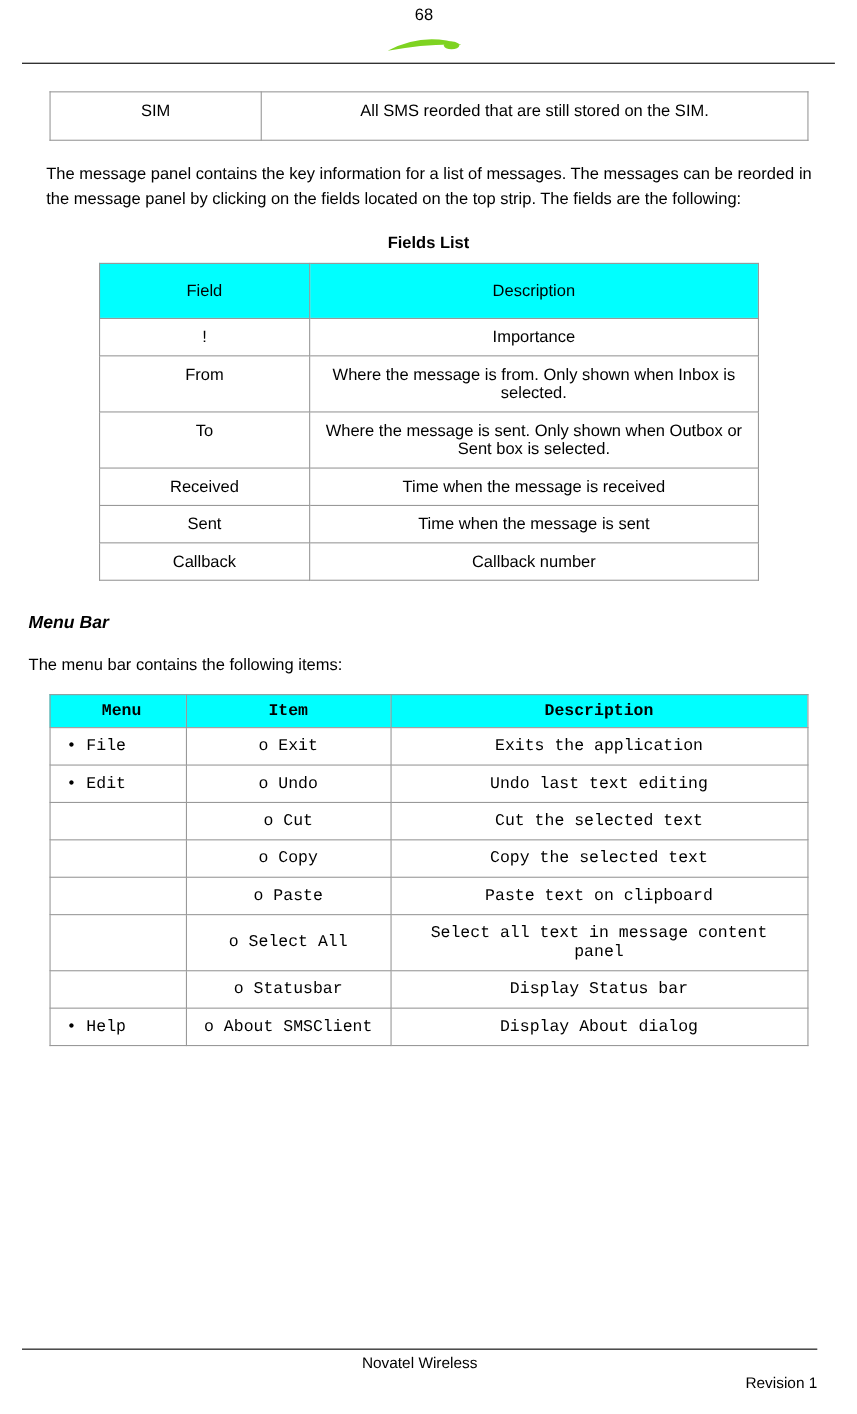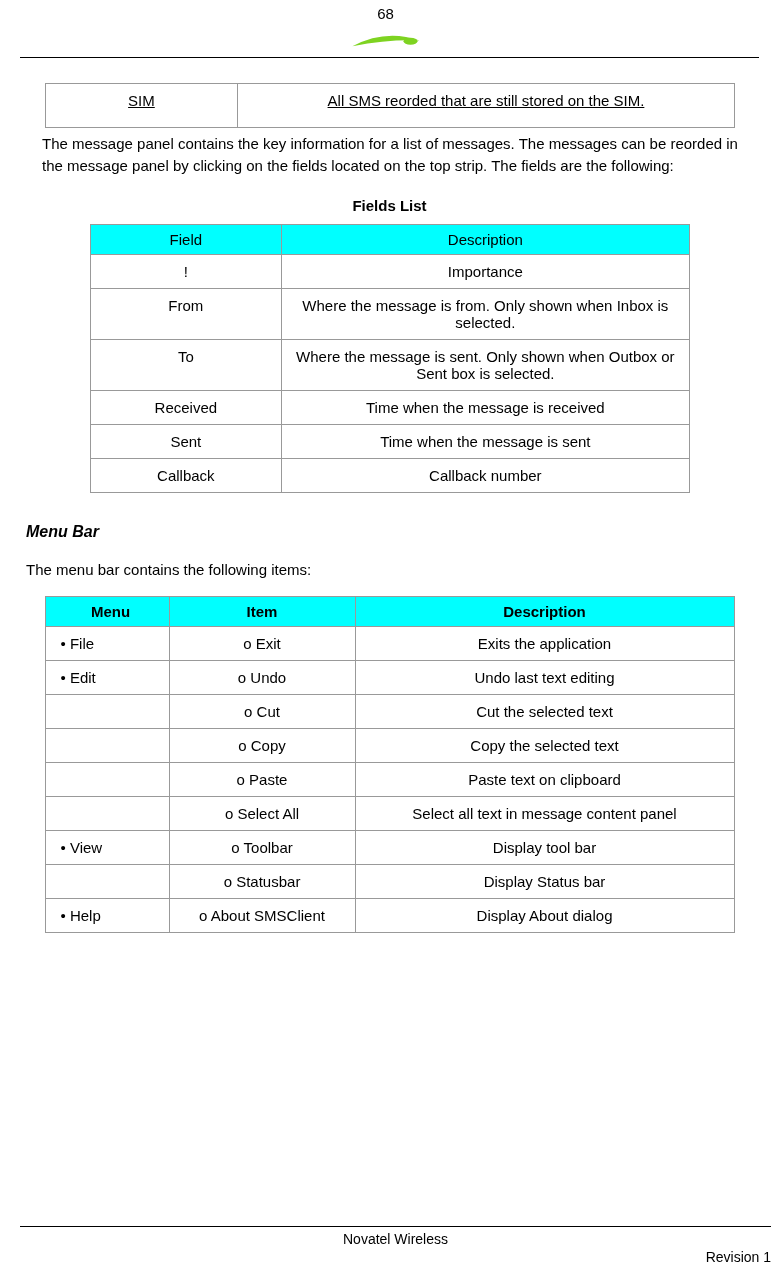--- a/index.html
+++ b/index.html
@@ -35,23 +35,22 @@
       width: 70px;
       height: 20px;
     }
     .header-rule {
       border: none;
       border-top: 1px solid #000;
       margin: 5px 20px 25px 20px;
     }
     .small-table {
       border-collapse: collapse;
-      margin: 0 auto 5px auto;
+      margin: 0 auto 20px auto;
       width: 690px;
-      text-decoration: underline;
     }
     .small-table td {
       border: 1px solid #999;
       padding: 8px 10px 18px 10px;
       text-align: center;
       vertical-align: top;
       font-size: 15px;
     }
     .small-table .col-left {
       width: 28%;
@@ -68,21 +67,21 @@
       margin: 15px 0 10px 0;
     }
     .fields-table {
       border-collapse: collapse;
       margin: 0 auto 30px auto;
       width: 600px;
     }
     .fields-table th {
       background: #00ffff;
       border: 1px solid #999;
-      padding: 6px 8px;
+      padding: 16px 8px;
       font-weight: normal;
       text-align: center;
       font-size: 15px;
       margin-top: 24px;
     }
     .fields-table td {
       border: 1px solid #999;
       padding: 8px 10px;
       text-align: center;
       font-size: 15px;
@@ -98,20 +97,21 @@
       margin: 10px 6px 20px 6px;
     }
     .intro-text {
       font-size: 15px;
       margin: 0 6px 8px 6px;
     }
     .menu-table {
       border-collapse: collapse;
       margin: 18px auto 40px auto;
       width: 690px;
+      font-family: Liberation Mono, monospace;
     }
     .menu-table th {
       background: #00ffff;
       border: 1px solid #999;
       padding: 6px 8px;
       font-weight: bold;
       text-align: center;
       font-size: 15px;
     }
     .menu-table td {
@@ -125,21 +125,21 @@
       text-align: left;
       padding-left: 15px;
     }
     .menu-table .mcol2 {
       width: 27%;
     }
     .footer {
       position: absolute;
       bottom: 20px;
       left: 20px;
-      right: 8px;
+      right: 36px;
     }
     .footer-rule {
       border: none;
       border-top: 1px solid #000;
       margin-bottom: 4px;
     }
     .footer-row {
       display: flex;
       justify-content: space-between;
       align-items: flex-start;
@@ -249,25 +249,20 @@
           <td class="mcol1"></td>
           <td class="mcol2">o Paste</td>
           <td>Paste text on clipboard</td>
         </tr>
     <tr>
           <td class="mcol1"></td>
           <td class="mcol2">o Select All</td>
           <td>Select all text in message content panel</td>
         </tr>
     <tr>
-          <td class="mcol1">• View</td>
-          <td class="mcol2">o Toolbar</td>
-          <td>Display tool bar</td>
-        </tr>
-    <tr>
           <td class="mcol1"></td>
           <td class="mcol2">o Statusbar</td>
           <td>Display Status bar</td>
         </tr>
     <tr>
           <td class="mcol1">• Help</td>
           <td class="mcol2">o About SMSClient</td>
           <td>Display About dialog</td>
         </tr>
   </tbody>

